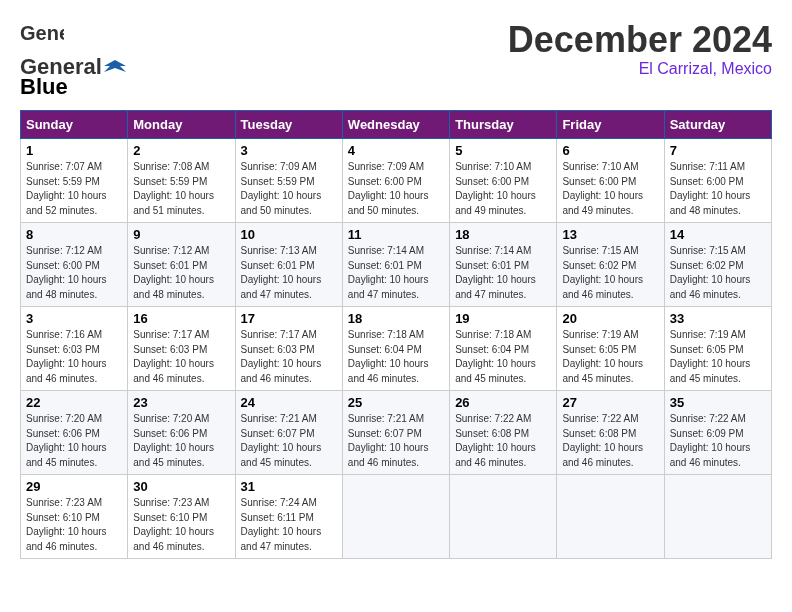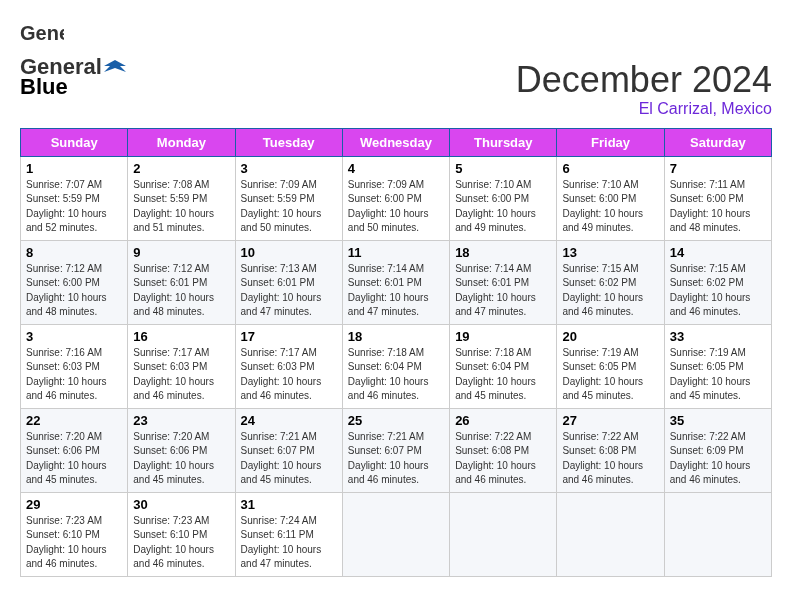--- a/index.html
+++ b/index.html
@@ -24,38 +24,37 @@
     .logo-row {
       display: flex;
       align-items: center;
       gap: 4px;
     }
     .title-area {
       text-align: right;
     }
     .calendar-title {
       font-size: 36px;
-      font-weight: normal;
+      font-weight: bold;
       color: #333;
       line-height: 1.1;
-      margin-top: 40px;
     }
     .calendar-subtitle {
       font-size: 16px;
       color: #6d28d9;
     }
     .calendar {
       width: 100%;
       border-collapse: collapse;
       font-size: 11px;
     }
     .calendar th {
-      background: #d946ef;
+      background: #701a75;
       color: #fff;
-      text-align: center;
+      text-align: left;
       padding: 6px 5px;
       font-size: 13px;
       font-weight: bold;
       border: 1px solid #1a5fa8;
     }
     .calendar td {
       border: 1px solid #ccc;
       vertical-align: top;
       padding: 4px 5px;
       width: calc(100% / 7);

